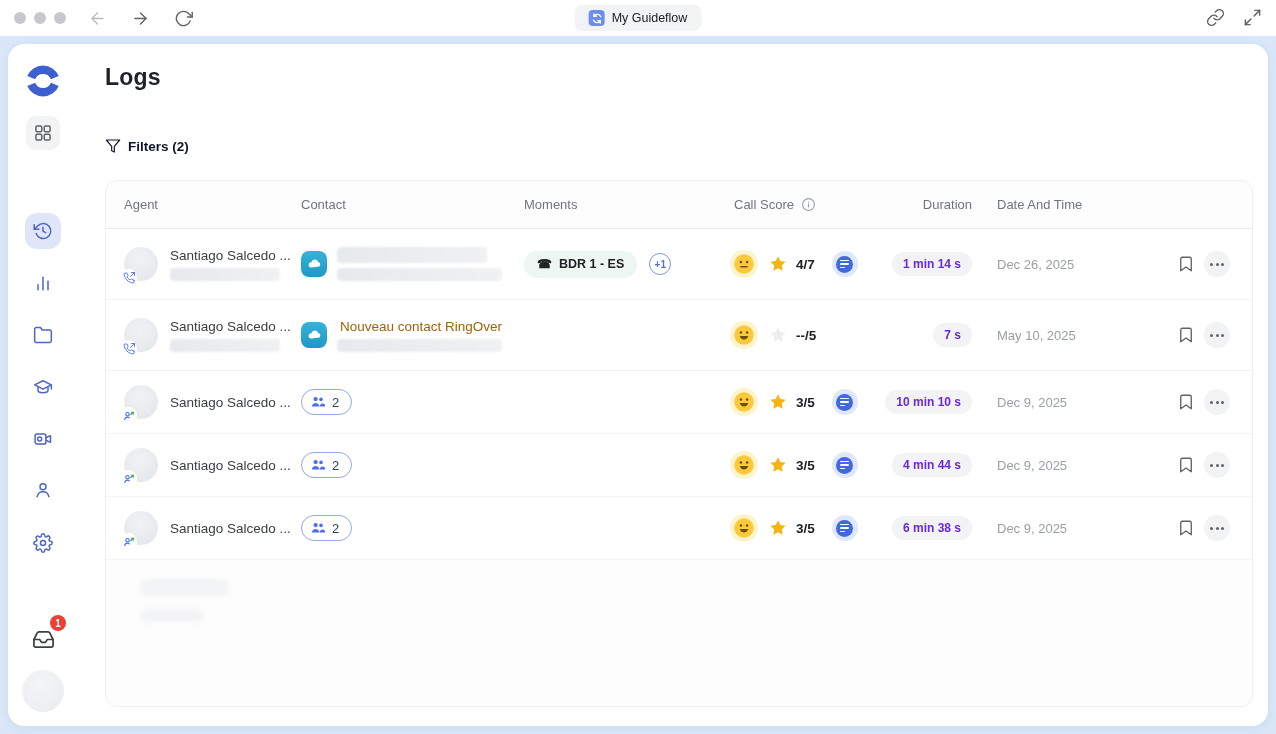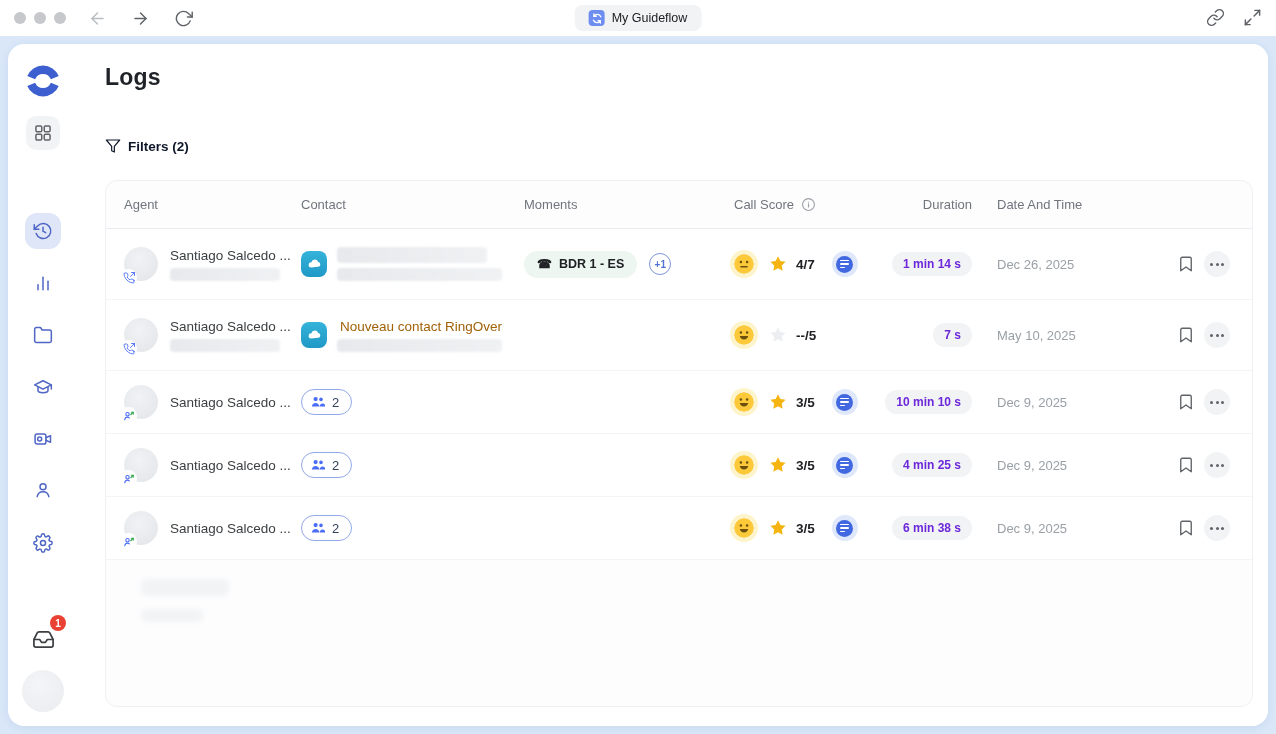--- a/index.html
+++ b/index.html
@@ -513,21 +513,21 @@
               </svg>
           <span class="score-val">3/5</span>
           <span class="transcript">
                 <span class="transcript-inner">
                   <i class="t1"></i>
                   <i class="t2"></i>
                   <i class="t3"></i>
                 </span>
               </span>
         </div>
-        <div class="dur-cell"><span class="dur-pill">4 min 25 s</span></div>
+        <div class="dur-cell"><span class="dur-pill">4 min 44 s</span></div>
         <div class="date-cell">Dec 9, 2025</div>
         <div></div>
         <div class="bookmark-btn">
               <svg class="stroke" viewBox="0 0 24 24">
                 <path d="M19 21l-7-5-7 5V5a2 2 0 0 1 2-2h10a2 2 0 0 1 2 2z"></path>
               </svg>
             </div>
         <div class="dots-btn">
               <i></i>
               <i></i>

